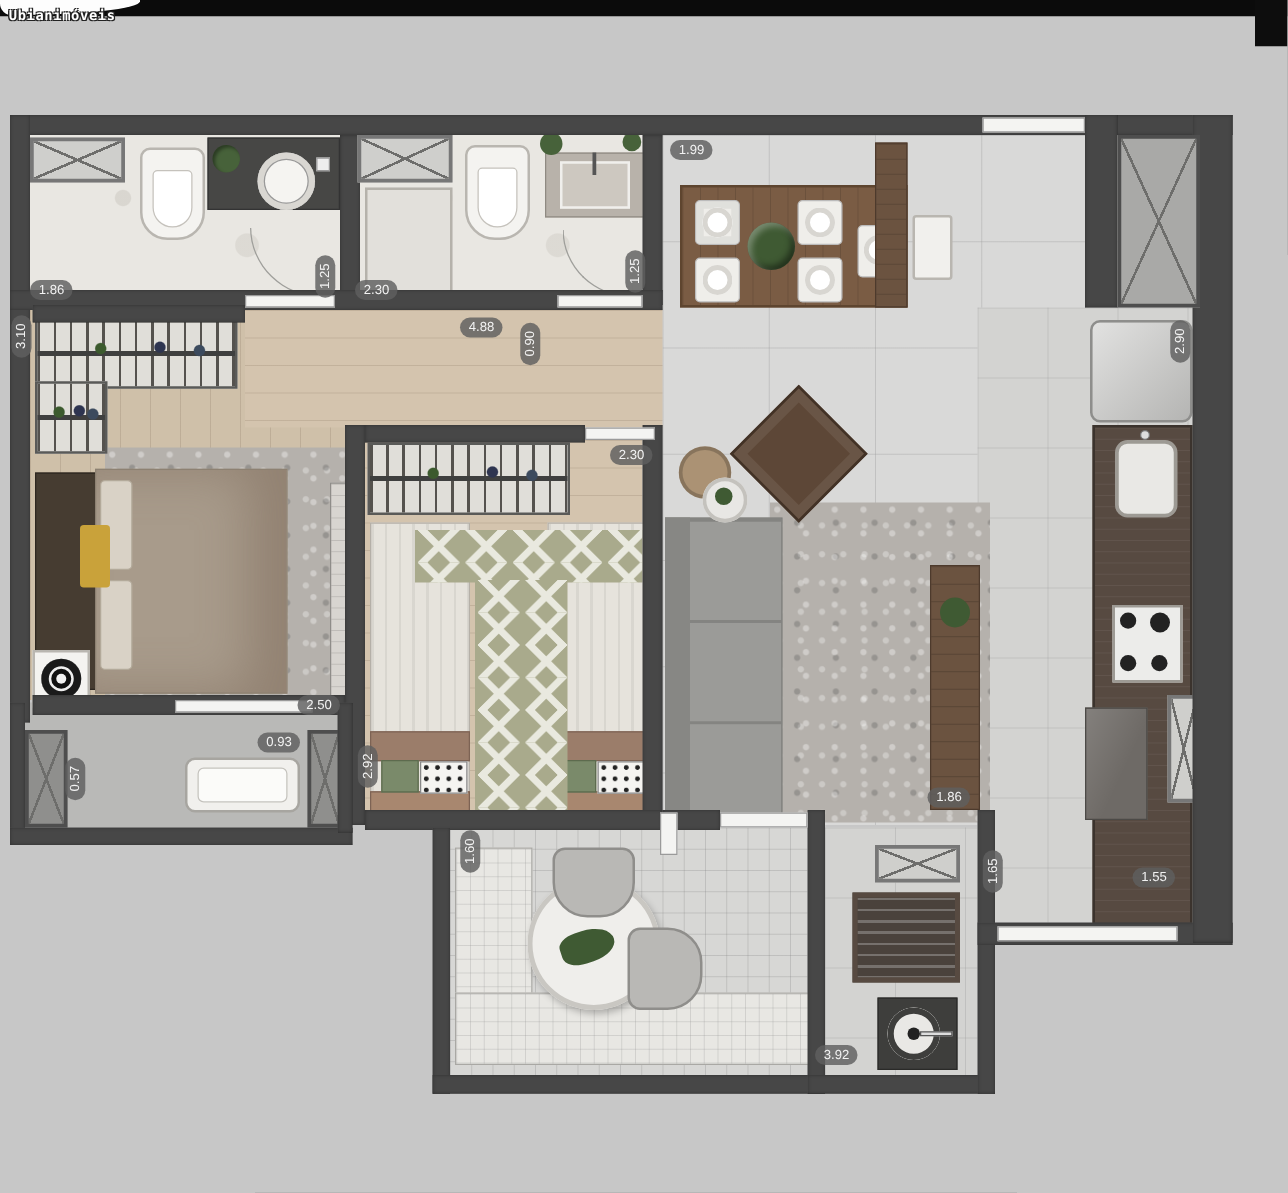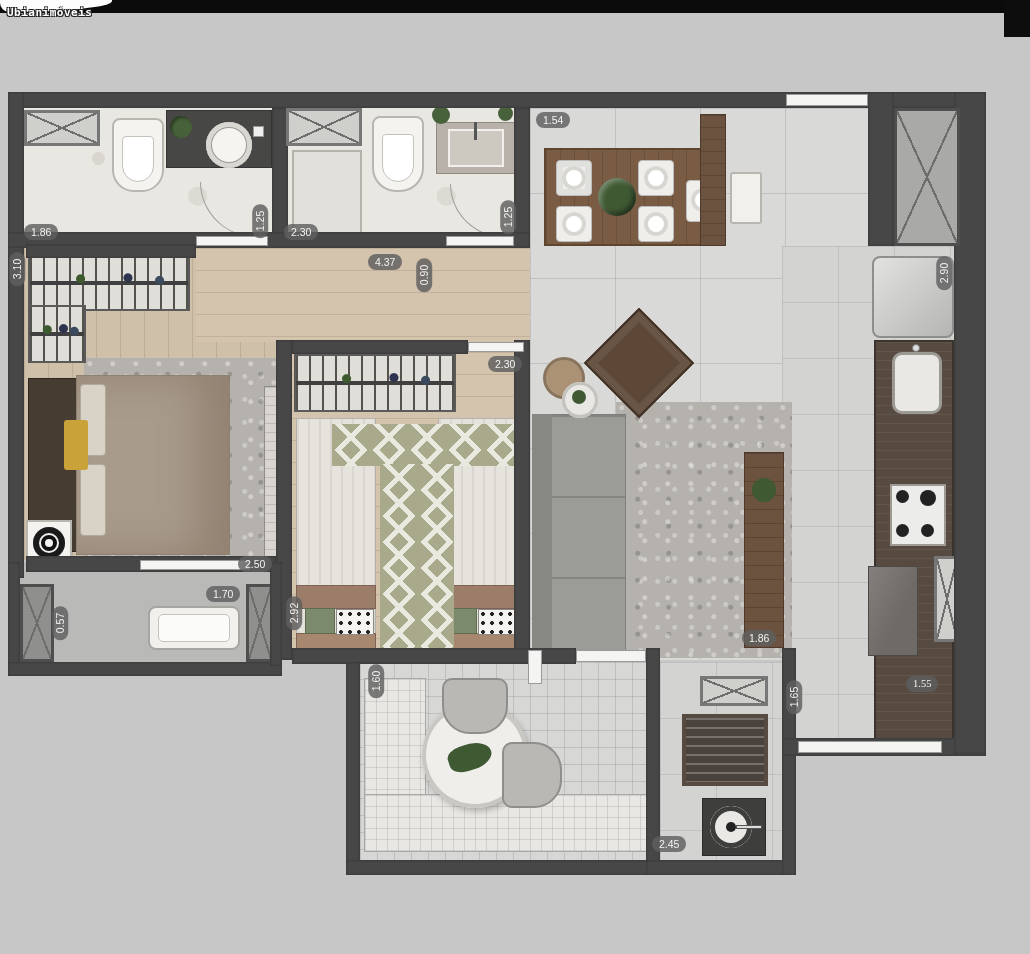--- a/index.html
+++ b/index.html
@@ -247,30 +247,30 @@
   <div class="abs sill" style="left:576px;top:650px;width:70px;height:12px"></div>
   <div class="abs sill" style="left:528px;top:650px;width:14px;height:34px"></div>
   <div class="abs sill" style="left:786px;top:94px;width:82px;height:12px"></div>
   <div class="abs sill" style="left:798px;top:741px;width:144px;height:12px"></div>
 
   <div class="abs" id="labels-layer" style="left:0;top:0;width:1030px;height:954px;pointer-events:none">
       <div class="dim-label" style="left: 24px; top: 224px;">1.86</div>
       <div class="dim-label vert" style="left: 243px; top: 213px;">1.25</div>
       <div class="dim-label" style="left: 284px; top: 224px;">2.30</div>
       <div class="dim-label vert" style="left: 491px; top: 209px;">1.25</div>
-      <div class="dim-label" style="left: 536px; top: 112px;">1.54</div>
-      <div class="dim-label" style="left: 368px; top: 254px;">4.37</div>
+      <div class="dim-label" style="left: 536px; top: 112px;">1.99</div>
+      <div class="dim-label" style="left: 368px; top: 254px;">4.88</div>
       <div class="dim-label vert" style="left: 407px; top: 267px;">0.90</div>
       <div class="dim-label vert" style="left: 0px; top: 261px;">3.10</div>
       <div class="dim-label" style="left: 488px; top: 356px;">2.30</div>
       <div class="dim-label vert" style="left: 927px; top: 265px;">2.90</div>
       <div class="dim-label" style="left: 238px; top: 556px;">2.50</div>
-      <div class="dim-label" style="left: 206px; top: 586px;">1.70</div>
+      <div class="dim-label" style="left: 206px; top: 586px;">0.93</div>
       <div class="dim-label vert" style="left: 43px; top: 615px;">0.57</div>
       <div class="dim-label vert" style="left: 277px; top: 605px;">2.92</div>
       <div class="dim-label" style="left: 742px; top: 630px;">1.86</div>
       <div class="dim-label vert" style="left: 359px; top: 673px;">1.60</div>
       <div class="dim-label vert" style="left: 777px; top: 689px;">1.65</div>
-      <div class="dim-label" style="left: 906px; top: 676px; font-family: Liberation Serif, serif;">1.55</div>
-      <div class="dim-label" style="left: 652px; top: 836px;">2.45</div>
+      <div class="dim-label" style="left: 906px; top: 694px;">1.55</div>
+      <div class="dim-label" style="left: 652px; top: 836px;">3.92</div>
     </div>
 
 </div>
 
 </body></html>

